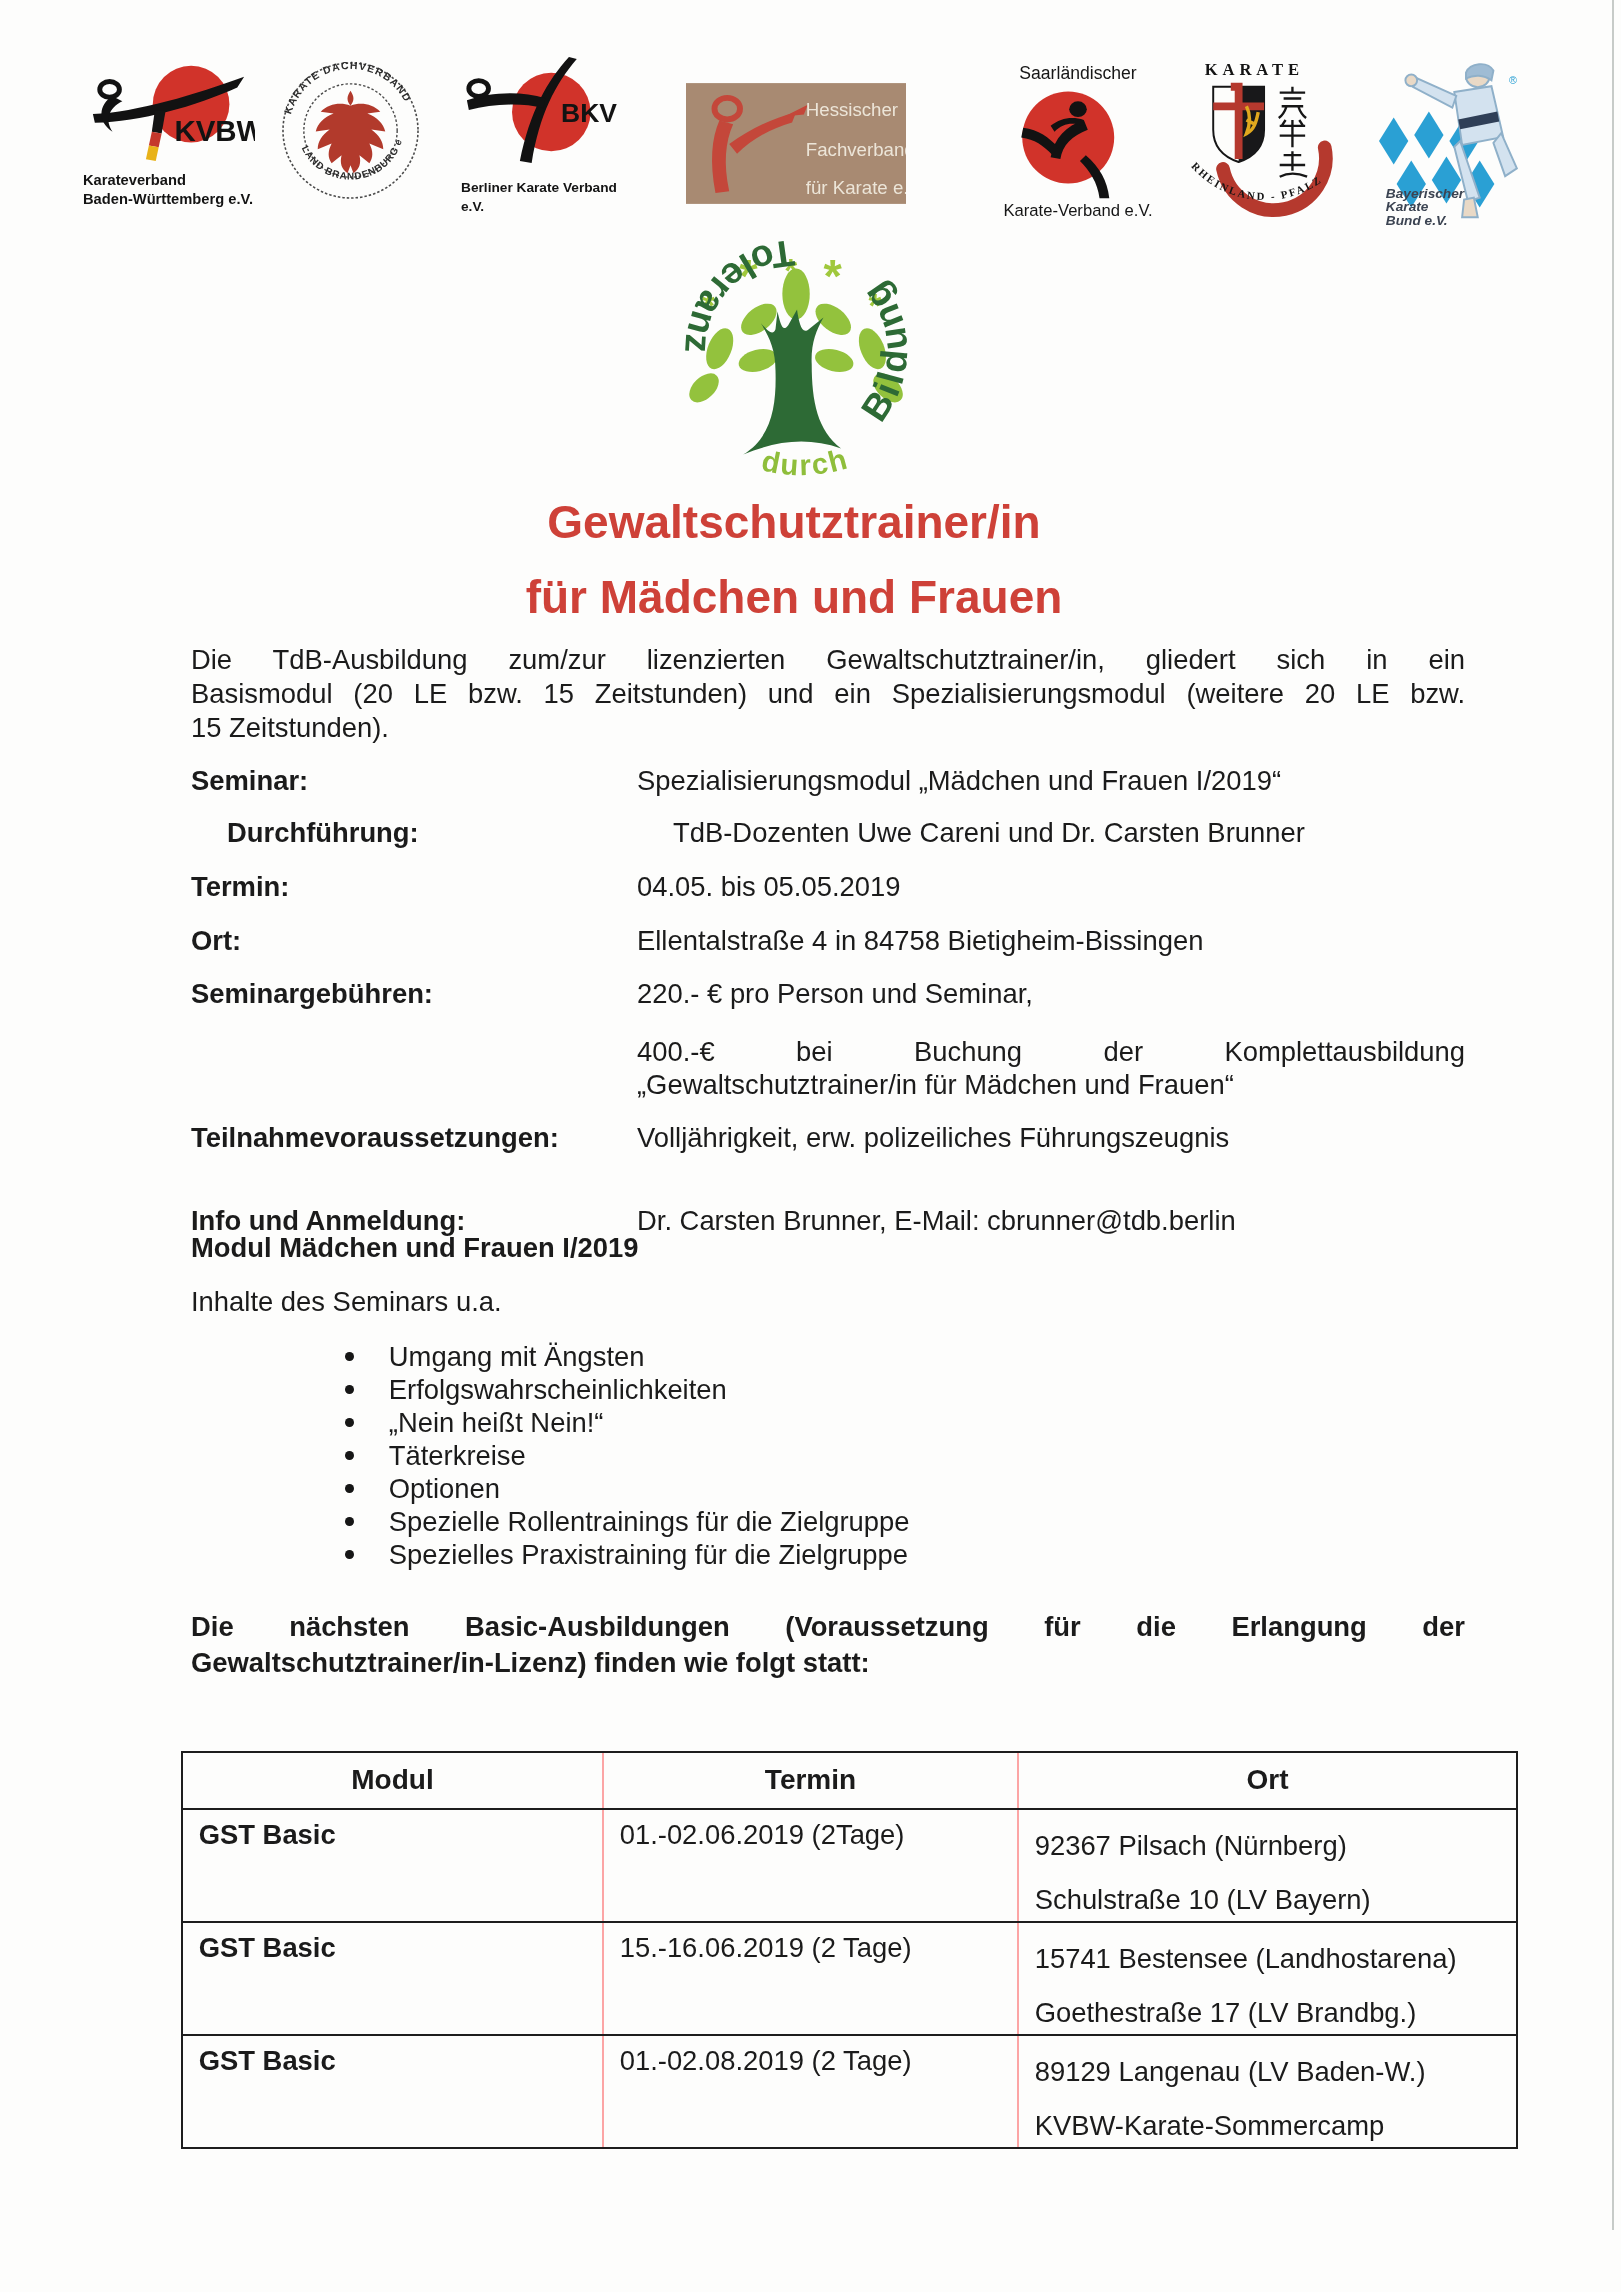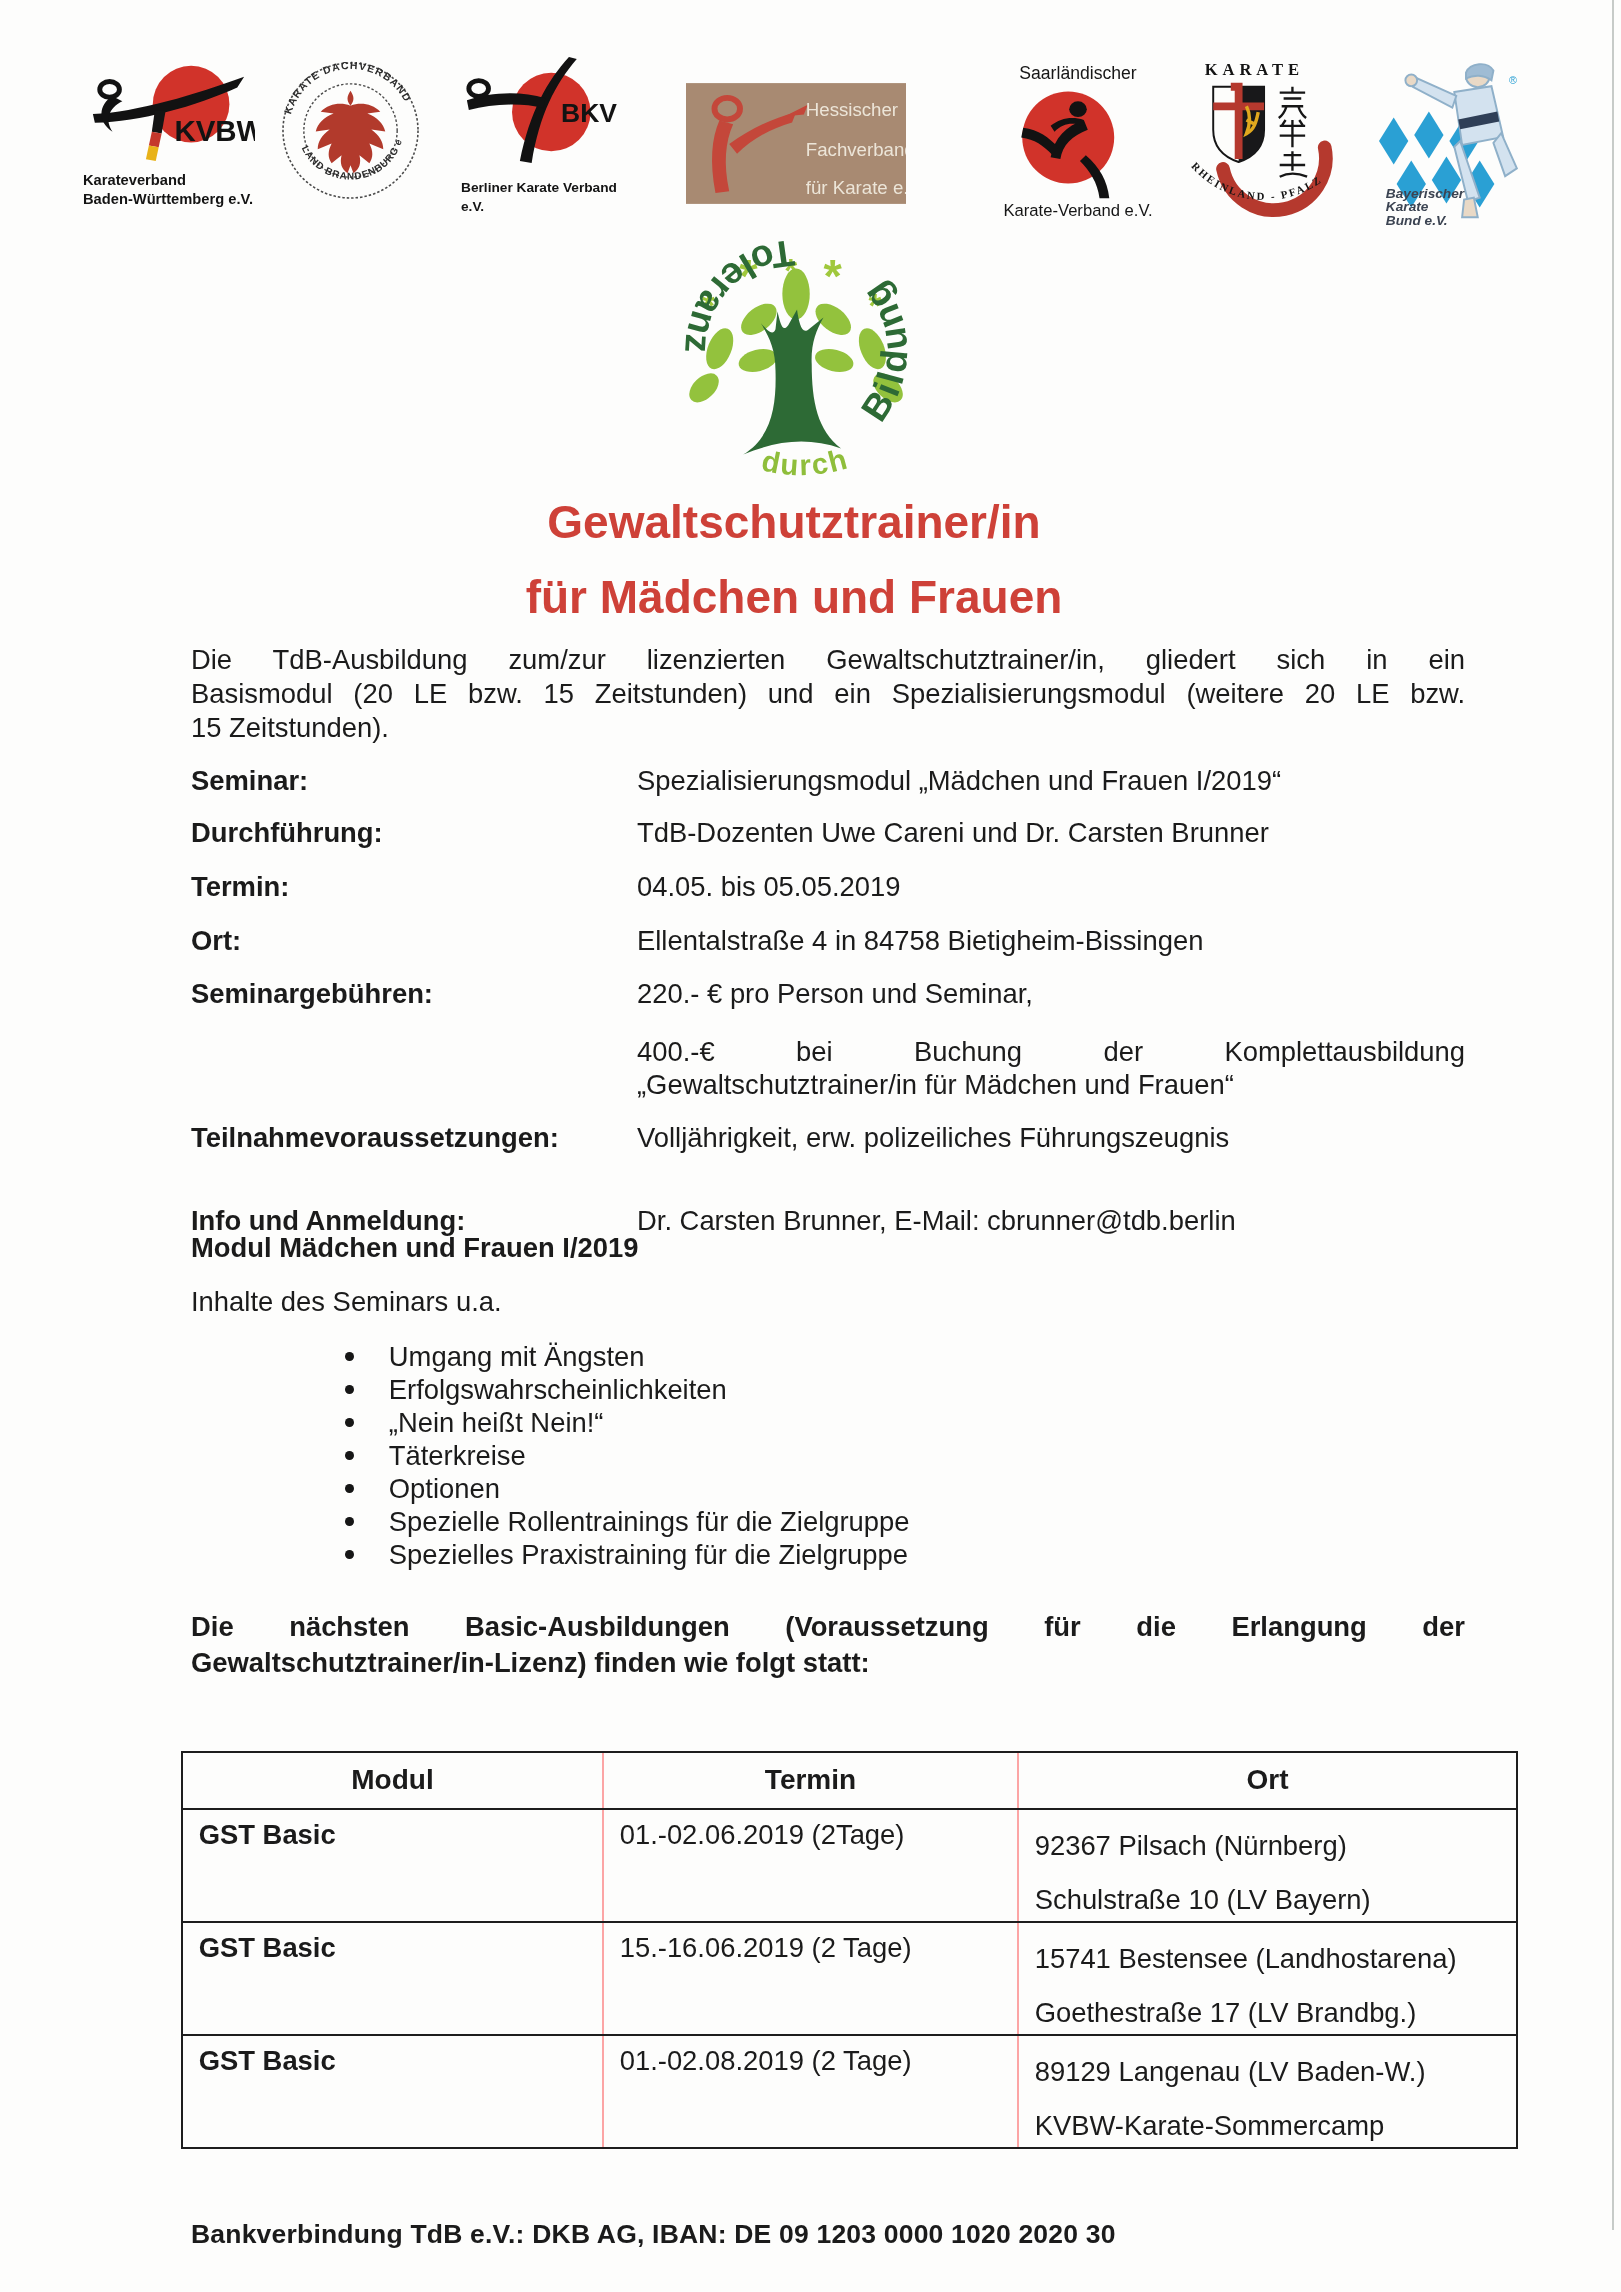--- a/index.html
+++ b/index.html
@@ -213,21 +213,21 @@
   <div class="para" style="top:643px;">
     <div class="jline">Die TdB-Ausbildung zum/zur lizenzierten Gewaltschutztrainer/in, gliedert sich in ein</div>
     <div class="jline">Basismodul (20 LE bzw. 15 Zeitstunden) und ein Spezialisierungsmodul (weitere 20 LE bzw.</div>
     <div>15 Zeitstunden).</div>
   </div>
 
   <div class="drow" style="top:765px;">
     <div class="dlabel">Seminar:</div>
     <div class="dval">Spezialisierungsmodul „Mädchen und Frauen I/2019“</div>
   </div>
-  <div class="drow" style="top:817px;">
+  <div class="drow" style="top:817px;margin-left:36px;">
     <div class="dlabel">Durchführung:</div>
     <div class="dval">TdB-Dozenten Uwe Careni und Dr. Carsten Brunner</div>
   </div>
   <div class="drow" style="top:871px;">
     <div class="dlabel">Termin:</div>
     <div class="dval">04.05. bis 05.05.2019</div>
   </div>
   <div class="drow" style="top:925px;">
     <div class="dlabel">Ort:</div>
     <div class="dval">Ellentalstraße 4 in 84758 Bietigheim-Bissingen</div>
@@ -313,17 +313,16 @@
     <div class="trow tbody-row">
       <div class="tc c1">GST Basic</div>
       <div class="tc c2">01.-02.08.2019 (2 Tage)</div>
       <div class="tc c3">
         <div class="ort-line">89129 Langenau (LV Baden-W.)</div>
         <div class="ort-line">KVBW-Karate-Sommercamp</div>
       </div>
     </div>
   </div>
 
-  <div class="footer">Bankverbindung TdB e.V.: DKB AG, IBAN: DE 09 1203 0000 1020 2020 30</div>
 
   <div class="edge-line"></div>
 </div>
 
 
 </body></html>

